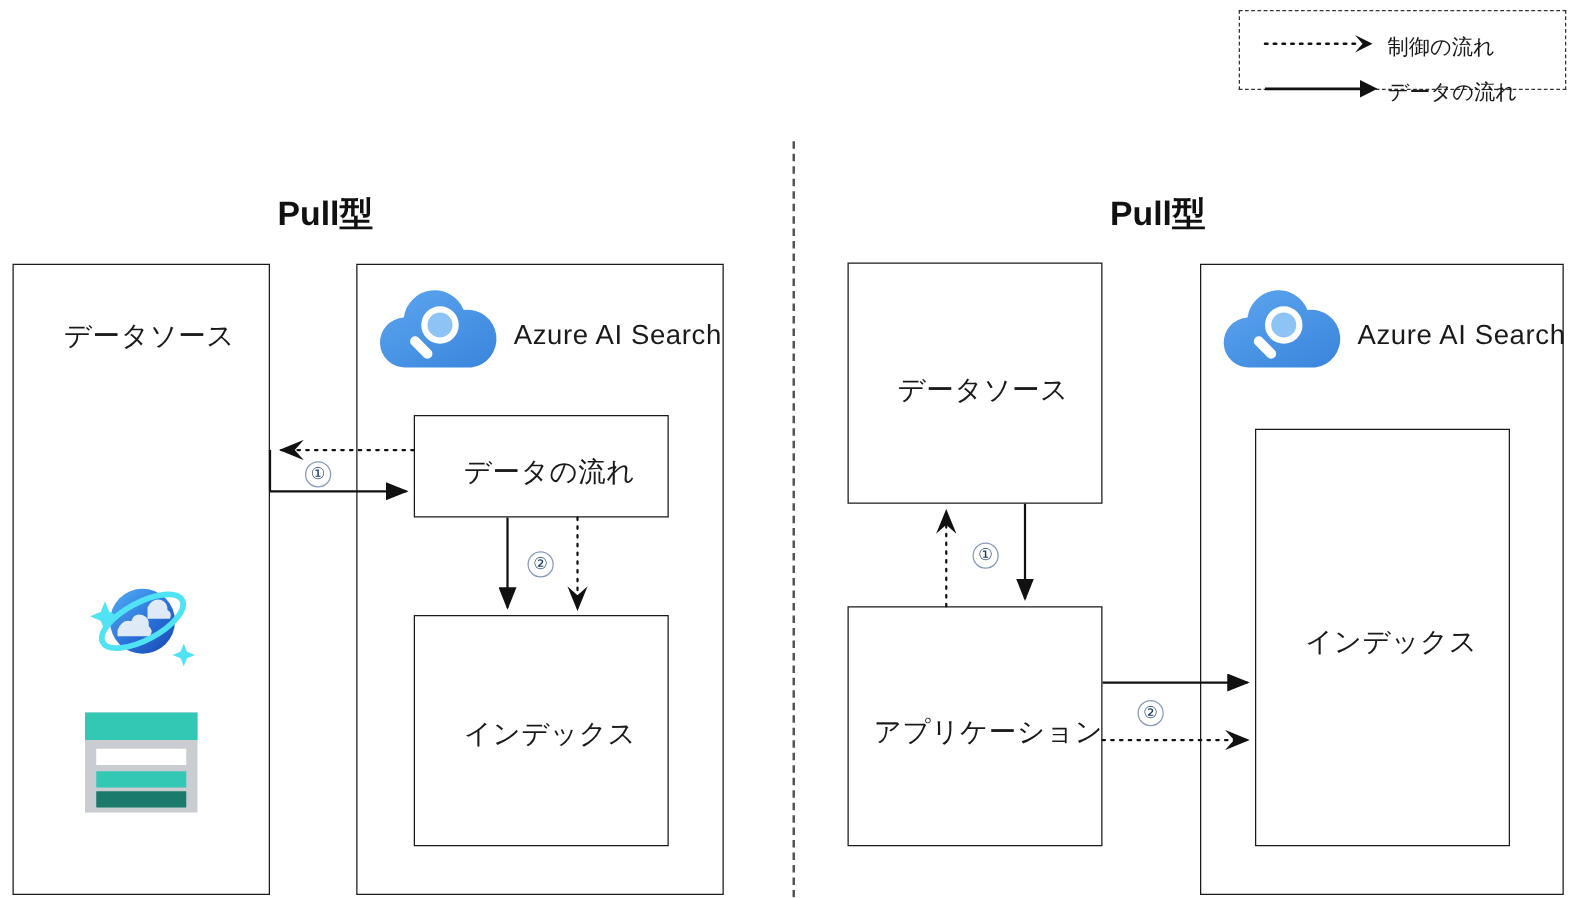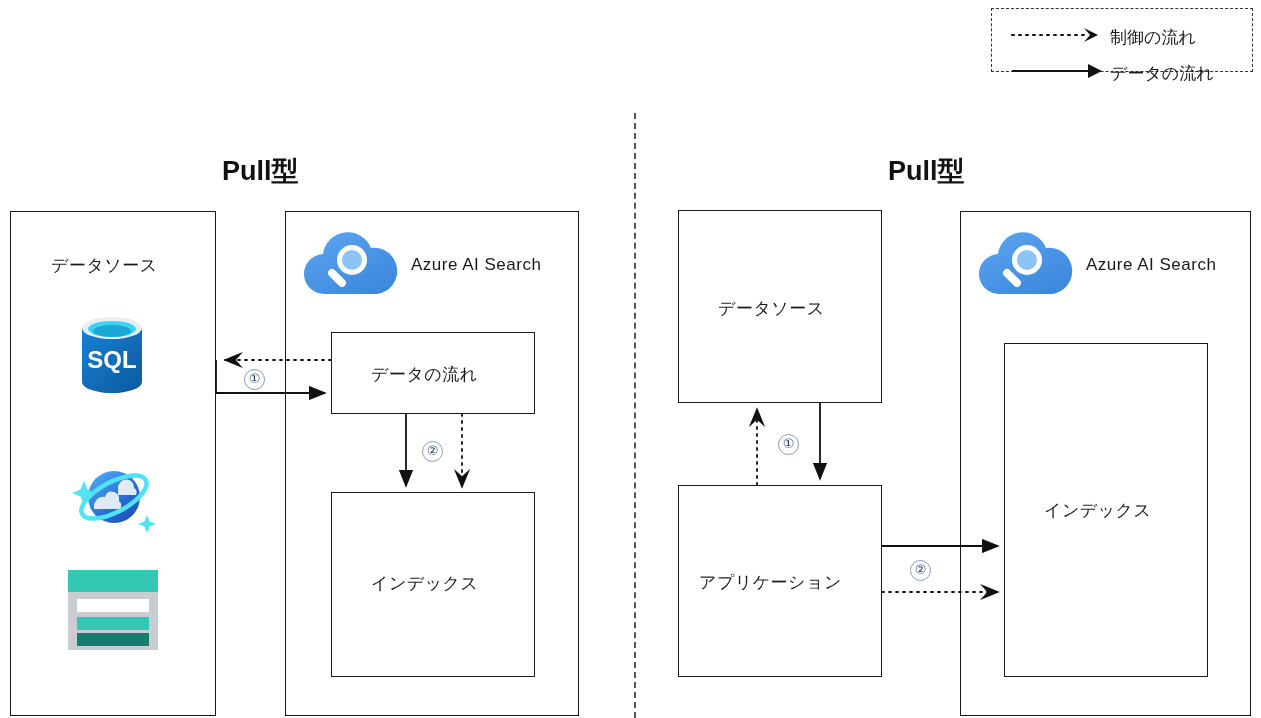--- a/index.html
+++ b/index.html
@@ -19,21 +19,21 @@
   }
   .box {
     position: absolute;
     border: 1.5px solid #1a1a1a;
     background: #ffffff;
     box-sizing: border-box;
   }
   .lbl {
     position: absolute;
     color: #1a1a1a;
-    font-size: 17px;
+    font-size: 22px;
     white-space: nowrap;
     letter-spacing: 0.5px;
   }
   .title {
     position: absolute;
     font-weight: bold;
     font-size: 27px;
     color: #111111;
     white-space: nowrap;
     margin-top: 24px;
@@ -114,35 +114,20 @@
   </div>
 
   <div class="divider"></div>
 
   <div class="title" style="left:222px; top:129px;">Pull型</div>
   <div class="title" style="left:888px; top:129px;">Pull型</div>
 
   <div class="box" style="left:10px; top:211px; width:206px; height:505px;"></div>
   <div class="lbl" style="left:51px; top:254px;">データソース</div>
 
-  <div class="icon-wrap" style="left:72px; top:310px; width:80px; height:90px;">
-    <svg width="80" height="90" viewBox="0 0 80 90">
-      <defs>
-        <linearGradient id="sqlg" x1="0" y1="0" x2="1" y2="1">
-          <stop offset="0%" stop-color="#1b7fd1"></stop>
-          <stop offset="100%" stop-color="#0a5aa0"></stop>
-        </linearGradient>
-      </defs>
-      <path d="M10 18 L10 72 A30 11 0 0 0 70 72 L70 18 Z" fill="url(#sqlg)"></path>
-      <ellipse cx="40" cy="18" rx="30" ry="11" fill="#e8eef2"></ellipse>
-      <ellipse cx="40" cy="19" rx="24" ry="8" fill="#3ad4f5"></ellipse>
-      <ellipse cx="40" cy="21" rx="19" ry="6" fill="#1aa8d4"></ellipse>
-      <text x="40" y="58" fill="#ffffff" font-size="24" font-weight="bold" text-anchor="middle" font-family="'Liberation Sans',sans-serif">SQL</text>
-    </svg>
-  </div>
 
   <div class="icon-wrap" style="left:62px; top:452px; width:100px; height:90px;">
     <svg width="100" height="90" viewBox="0 0 100 90">
       <defs>
         <linearGradient id="cosg" x1="0.15" y1="0.1" x2="0.9" y2="0.95">
           <stop offset="0%" stop-color="#4aa3ef"></stop>
           <stop offset="55%" stop-color="#2a6fd8"></stop>
           <stop offset="100%" stop-color="#1a4fb5"></stop>
         </linearGradient>
       </defs>

